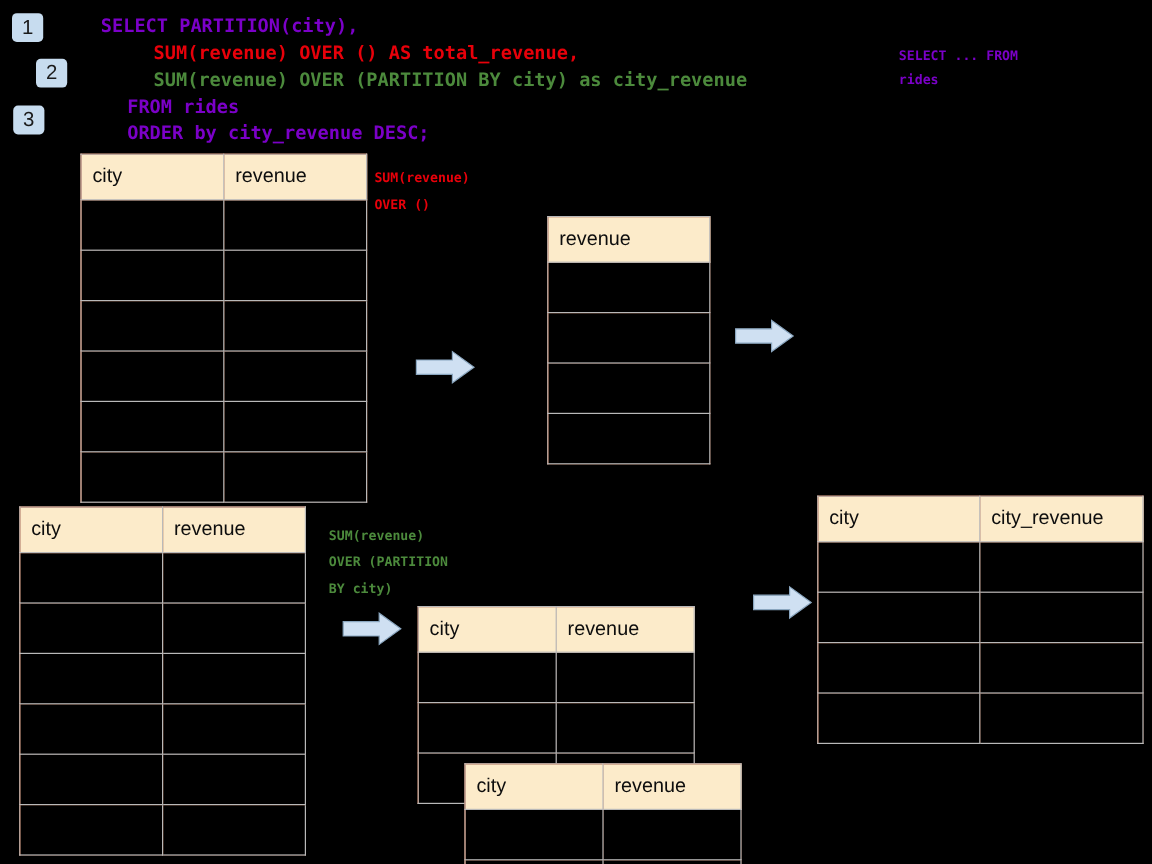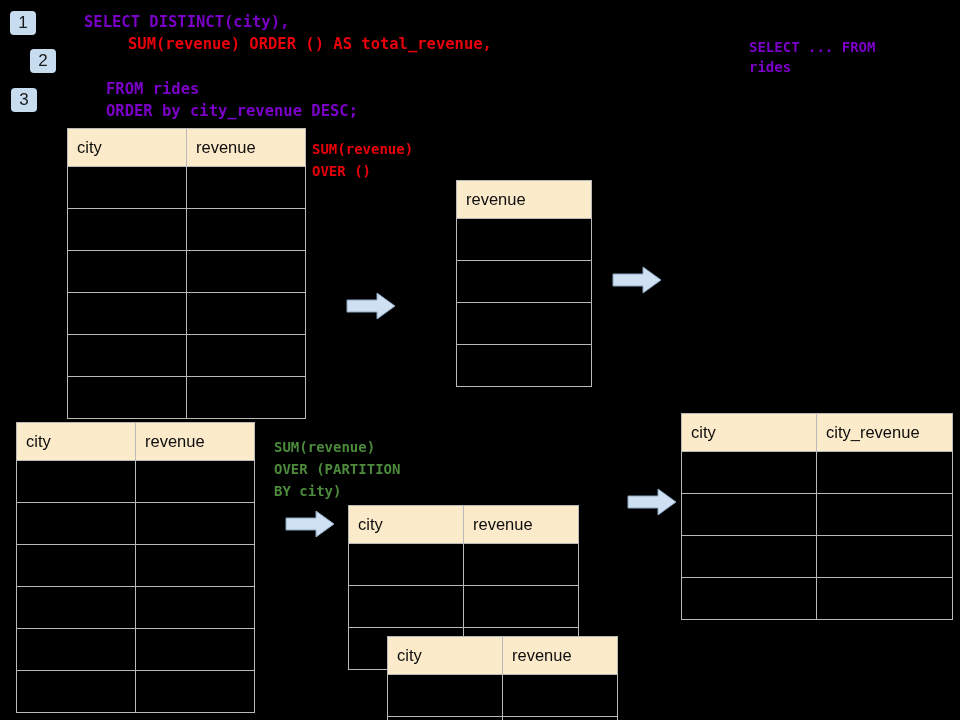--- a/index.html
+++ b/index.html
@@ -42,21 +42,21 @@
     letter-spacing: 0px;
   }
   .code-purple { color: #7b00c8; }
   .code-red    { color: #e8000a; }
   .code-green  { color: #4c8a3c; }
 
   
   .anno {
     position: absolute;
     font-family: "DejaVu Sans Mono", monospace;
-    font-size: 14px;
+    font-size: 11px;
     font-weight: bold;
     line-height: 22px;
     white-space: pre;
   }
   .anno-red    { color: #e8000a; }
   .anno-green  { color: #4c8a3c; }
   .anno-purple { color: #7b00c8; }
 
   
   .tbl {
@@ -95,22 +95,23 @@
 </style>
 </head>
 <body>
 
 <div id="canvas">
 
   <div class="badge" style="left:10px;  top:11px;">1</div>
   <div class="badge" style="left:30px;  top:49px;">2</div>
   <div class="badge" style="left:11px;  top:88px;">3</div>
 
-  <div class="code code-purple" style="left:84px; top:11px;">SELECT DISTINCT(city),</div>
-  <div class="code code-red" style="left:128px; top:33px;">SUM(revenue) ORDER () AS total_revenue,</div>
+  <div class="code code-purple" style="left:84px; top:11px;">SELECT PARTITION(city),</div>
+  <div class="code code-red" style="left:128px; top:33px;">SUM(revenue) OVER () AS total_revenue,</div>
+  <div class="code code-green" style="left:128px; top:56px;">SUM(revenue) OVER (PARTITION BY city) as city_revenue</div>
   <div class="code code-purple" style="left:106px; top:78px;text-align:center;">FROM rides</div>
   <div class="code code-purple" style="left:106px; top:100px;text-align:center;">ORDER by city_revenue DESC;</div>
 
   <div class="anno anno-purple" style="left:749px; top:37px; line-height:20px;">SELECT ... FROM
 rides</div>
 
   <div class="anno anno-red" style="left:312px; top:138px;">SUM(revenue)
 OVER ()</div>
 
   <div class="anno anno-green" style="left:274px; top:436px;">SUM(revenue)

